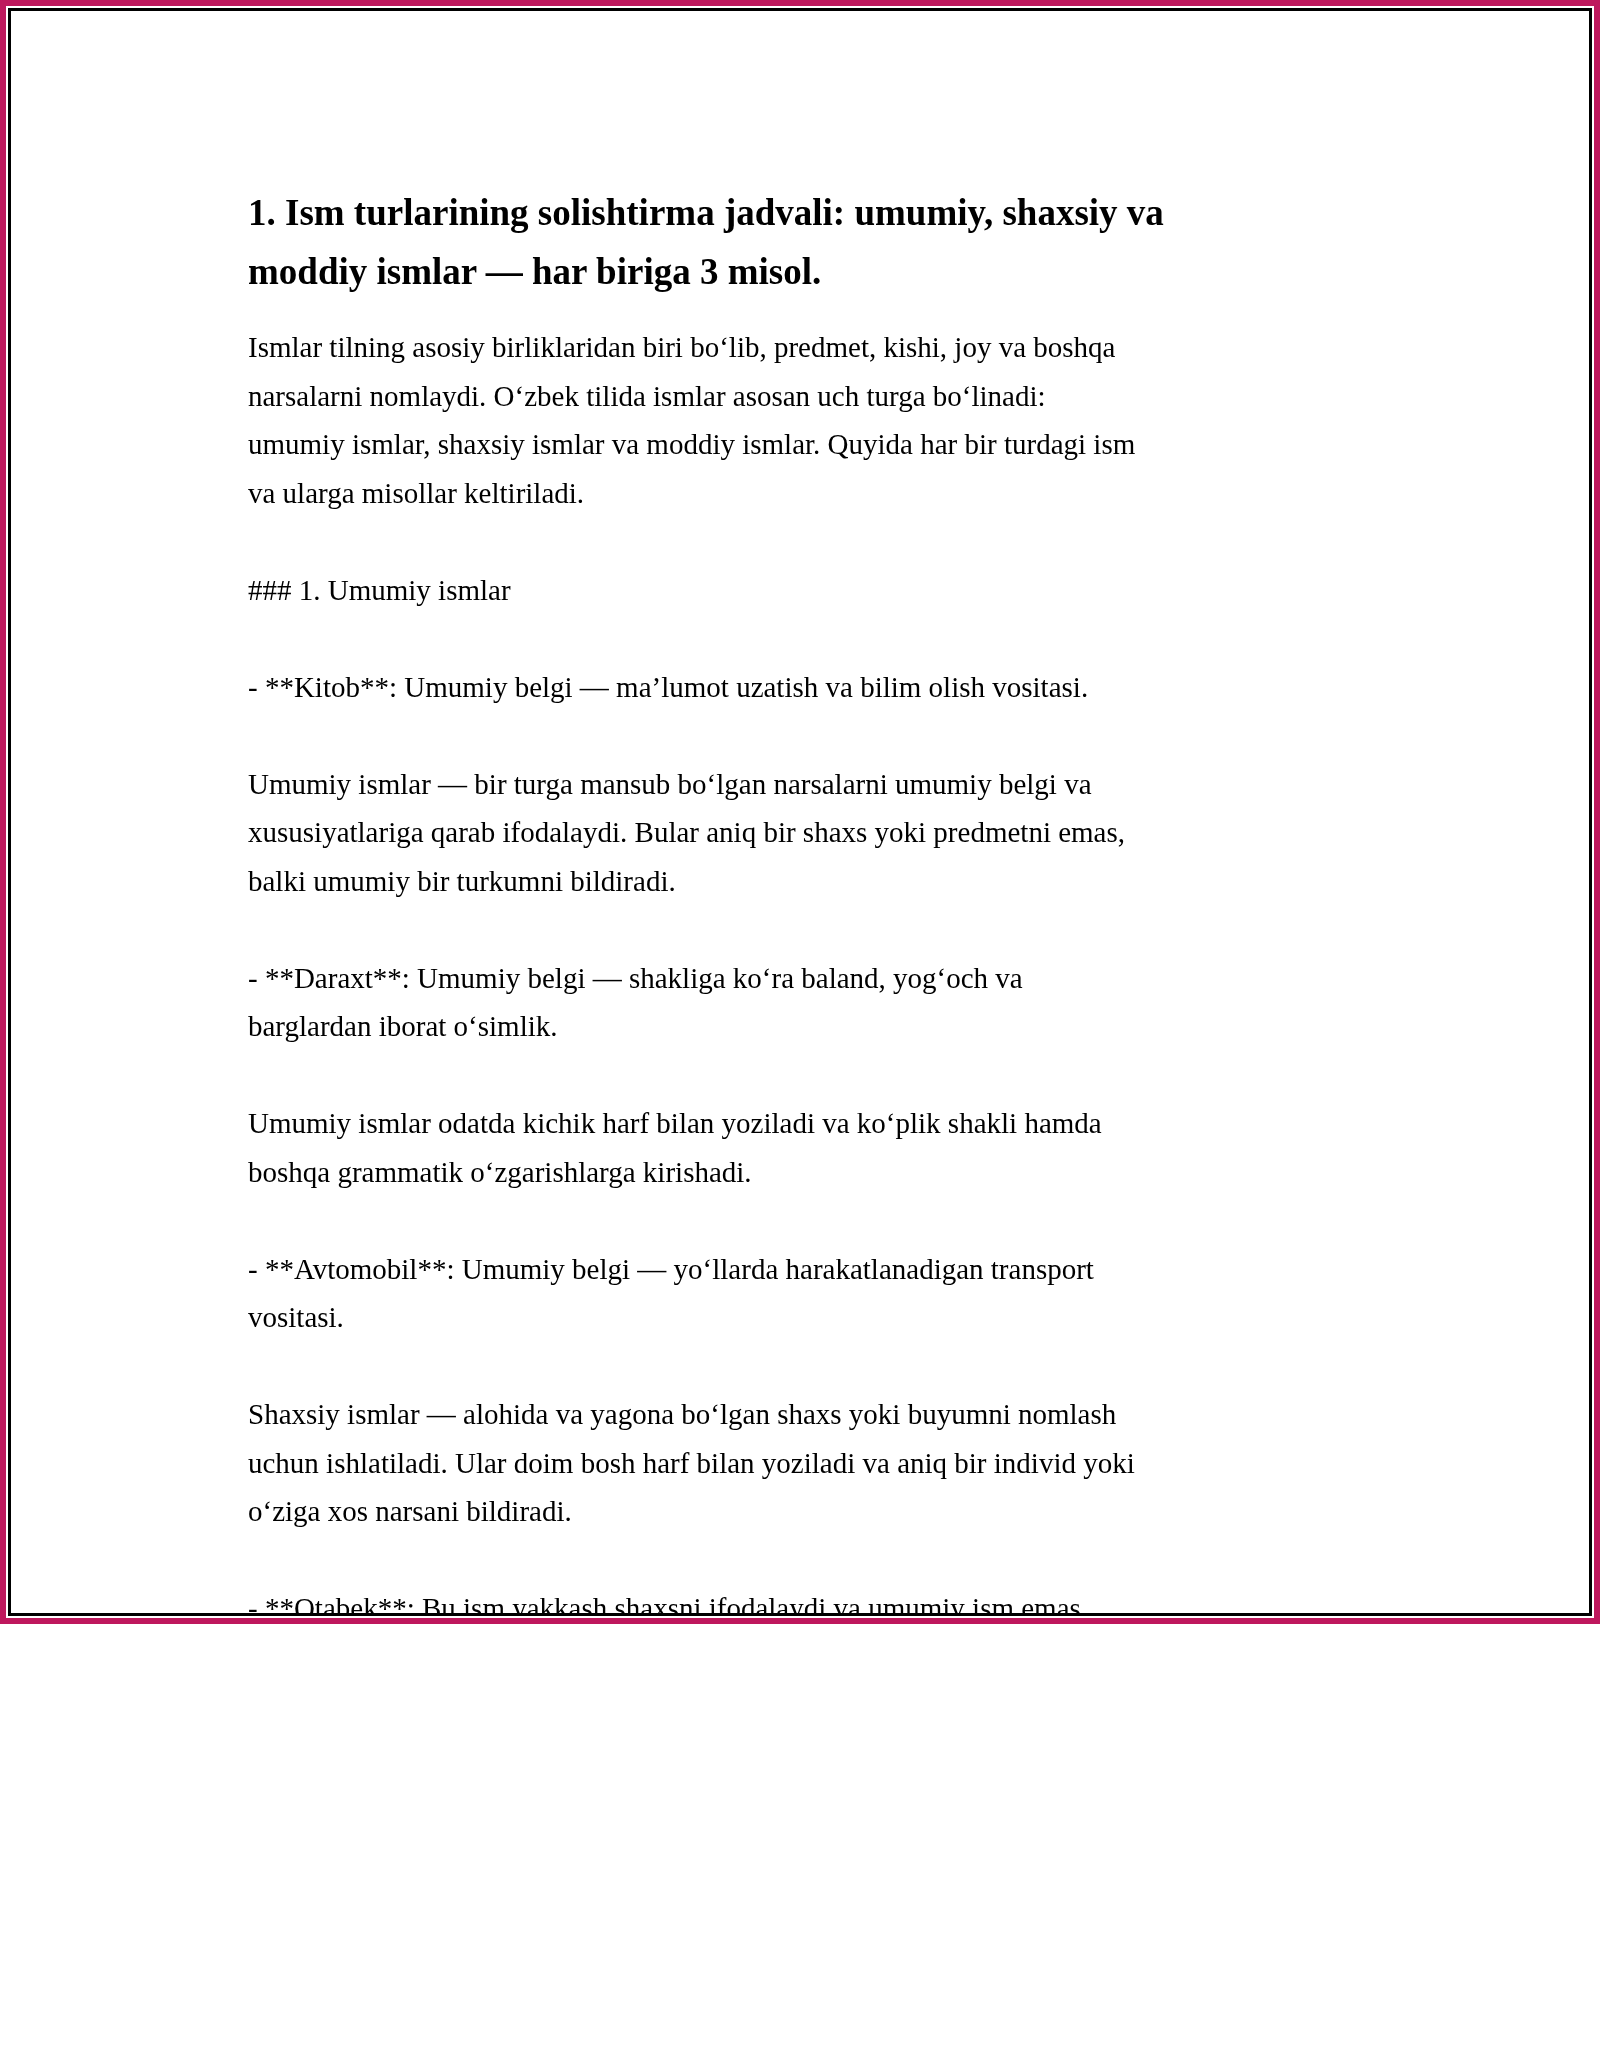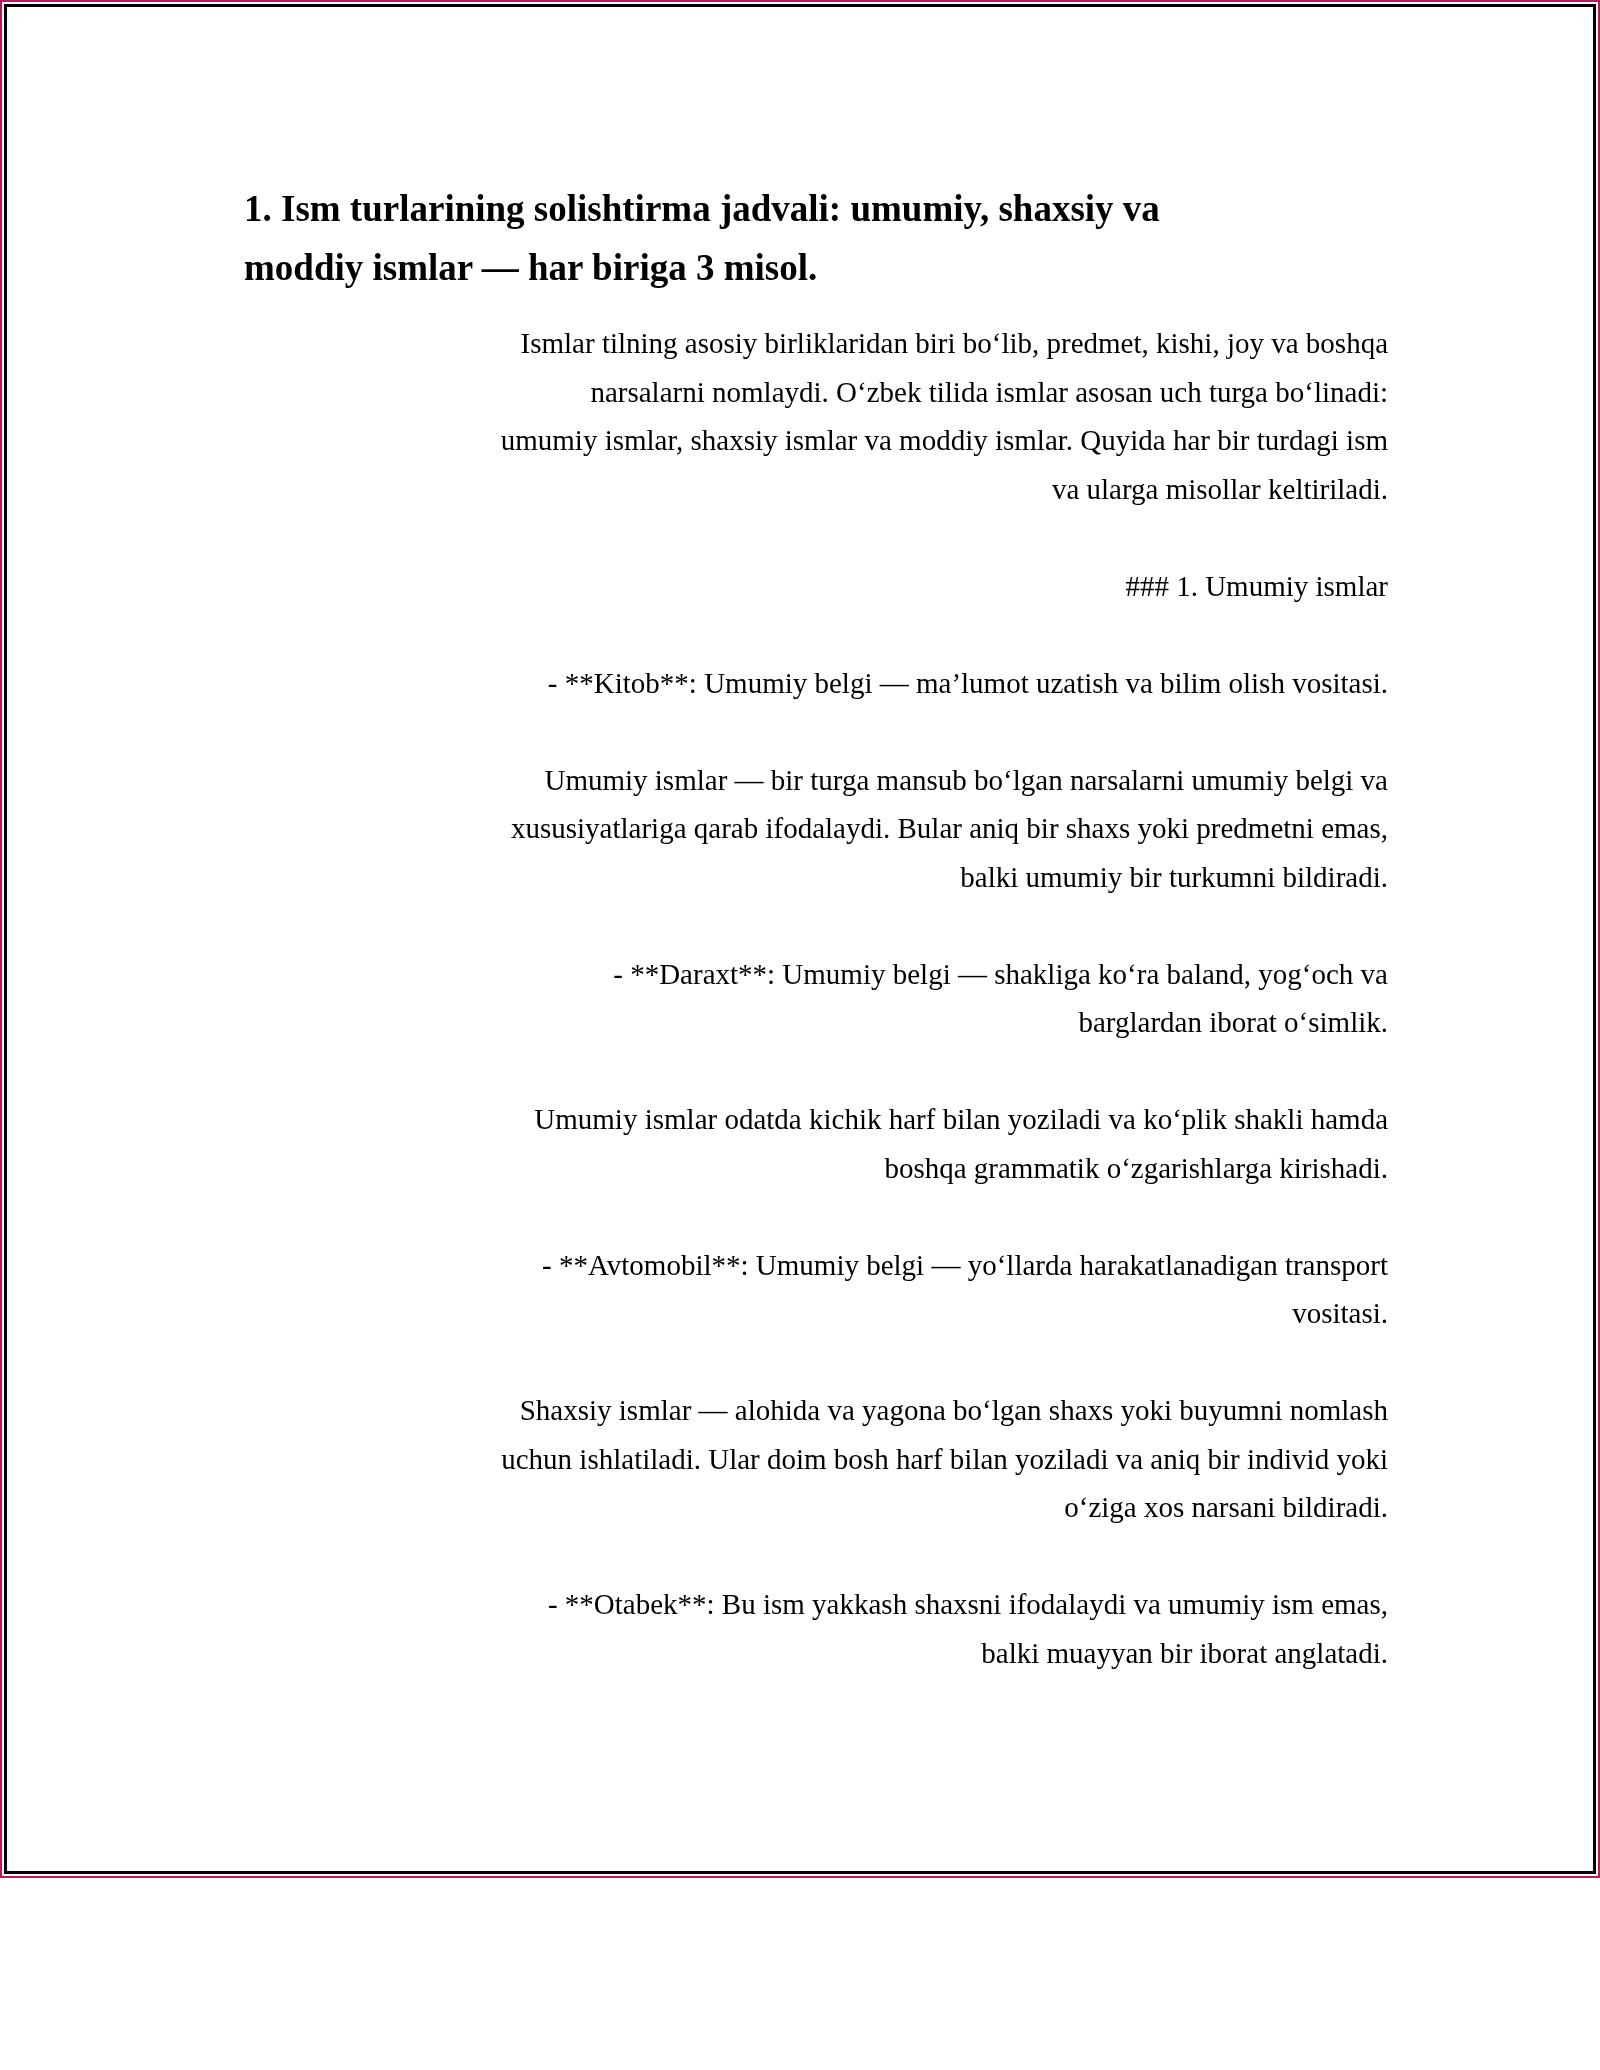--- a/index.html
+++ b/index.html
@@ -4,23 +4,23 @@
 <style>
   html, body {
     margin: 0;
     padding: 0;
     background: #ffffff;
   }
   .page {
     position: relative;
     box-sizing: border-box;
     width: 1600px;
-    height: 1878px;
+    height: 1624px;
     background: #ffffff;
-    border: 2px solid #be185d;
+    border: 6px solid #be185d;
     padding: 2px;
   }
   .page-frame {
     box-sizing: border-box;
     width: 100%;
     height: 100%;
     border: 3px solid #000000;
     background: #ffffff;
     overflow: hidden;
   }
@@ -37,21 +37,20 @@
     font-weight: bold;
     margin: 0 0 22px 0;
     white-space: pre-line;
   }
   .para {
     font-size: 29px;
     line-height: 48.5px;
     font-weight: normal;
     margin: 0 0 48.5px 0;
     white-space: pre-line;
-    text-align: right;
   }
 </style>
 </head>
 <body>
 
 <div class="page">
   <div class="page-frame">
     <div class="content">
       <h1 class="doc-title">1. Ism turlarining solishtirma jadvali: umumiy, shaxsiy va
 moddiy ismlar — har biriga 3 misol.</h1>

